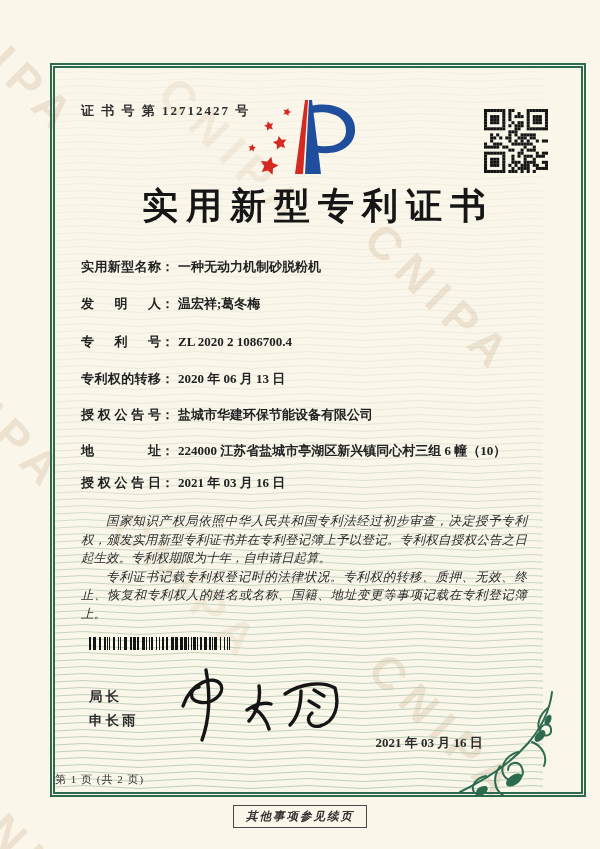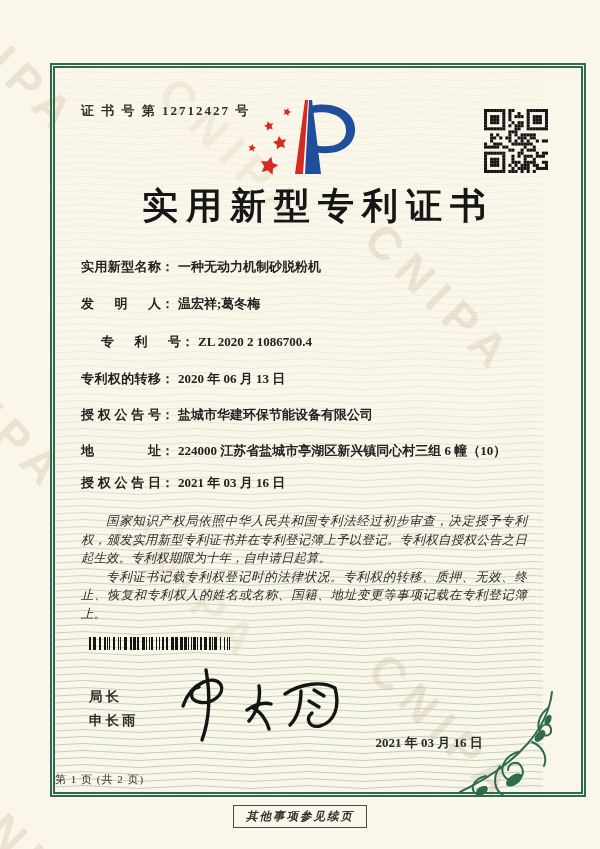--- a/index.html
+++ b/index.html
@@ -323,21 +323,21 @@
       </svg>
 
     <div class="title">实用新型专利证书</div>
 
     <div class="frow" style="top:190px;">
       <span class="flabel">实用新型名称</span><span class="fcolon">：</span><span class="fvalue">一种无动力机制砂脱粉机</span>
     </div>
     <div class="frow" style="top:227px;">
       <span class="flabel">发明人</span><span class="fcolon">：</span><span class="fvalue">温宏祥;葛冬梅</span>
     </div>
-    <div class="frow" style="top:265px;margin-left:20px;">
+    <div class="frow" style="top:265px;">
       <span class="flabel">专利号</span><span class="fcolon">：</span><span class="fvalue">ZL 2020 2 1086700.4</span>
     </div>
     <div class="frow" style="top:302px;">
       <span class="flabel">专利权的转移</span><span class="fcolon">：</span><span class="fvalue">2020 年 06 月 13 日</span>
     </div>
     <div class="frow" style="top:338px;">
       <span class="flabel">授权公告号</span><span class="fcolon">：</span><span class="fvalue">盐城市华建环保节能设备有限公司</span>
     </div>
     <div class="frow" style="top:374px;">
       <span class="flabel">地址</span><span class="fcolon">：</span><span class="fvalue">224000 江苏省盐城市亭湖区新兴镇同心村三组 6 幢（10）</span>

